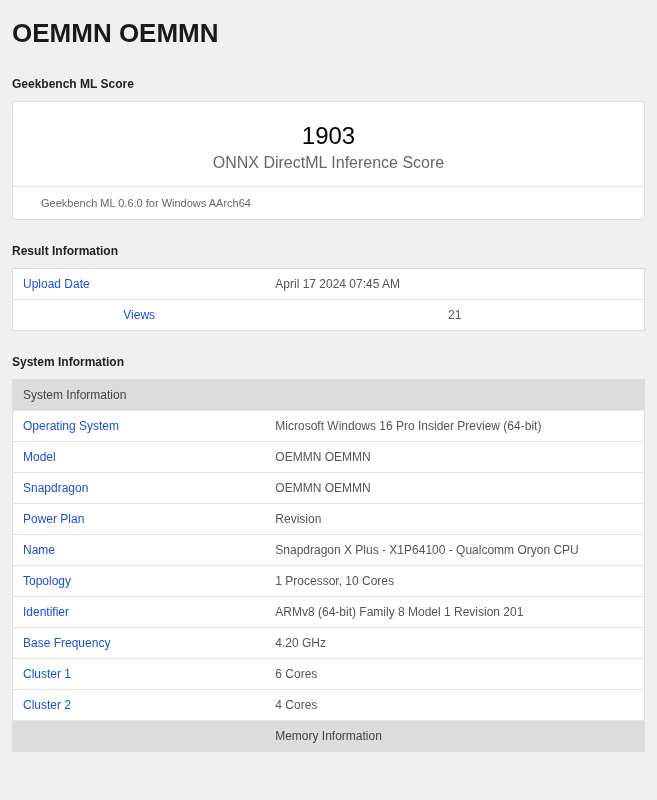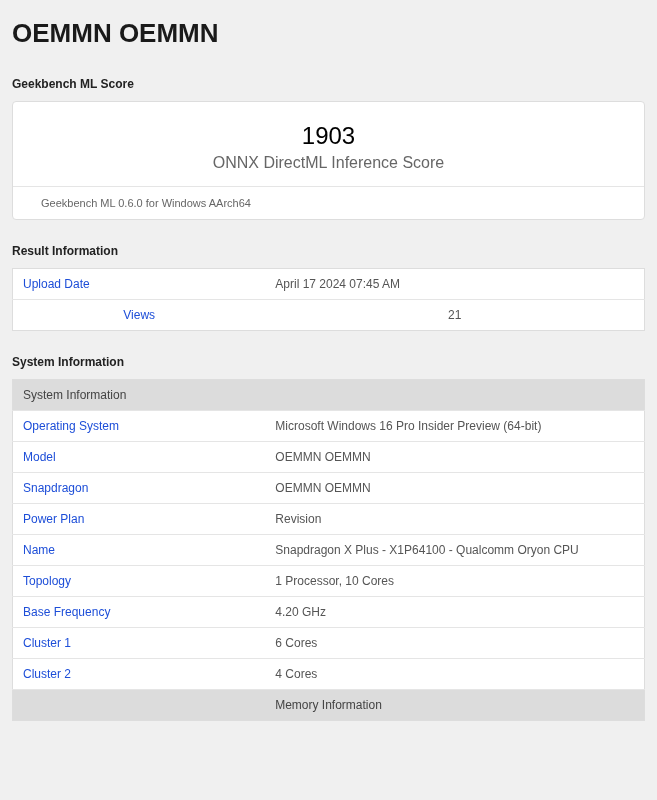--- a/index.html
+++ b/index.html
@@ -147,20 +147,24 @@
         </tr>
         <tr>
           <td class="key">Name</td>
           <td class="val">Snapdragon X Plus - X1P64100 - Qualcomm Oryon CPU</td>
         </tr>
         <tr>
           <td class="key">Topology</td>
           <td class="val">1 Processor, 10 Cores</td>
         </tr>
         <tr>
+          <td class="key">Identifier</td>
+          <td class="val">ARMv8 (64-bit) Family 8 Model 1 Revision 201</td>
+        </tr>
+        <tr>
           <td class="key">Base Frequency</td>
           <td class="val">4.20 GHz</td>
         </tr>
         <tr>
           <td class="key">Cluster 1</td>
           <td class="val">6 Cores</td>
         </tr>
         <tr>
           <td class="key">Cluster 2</td>
           <td class="val">4 Cores</td>

